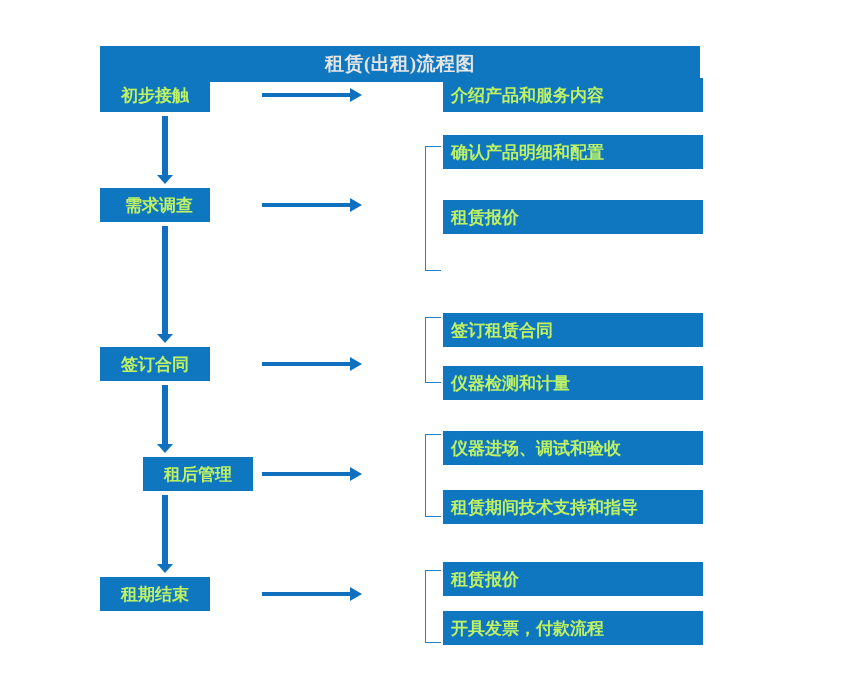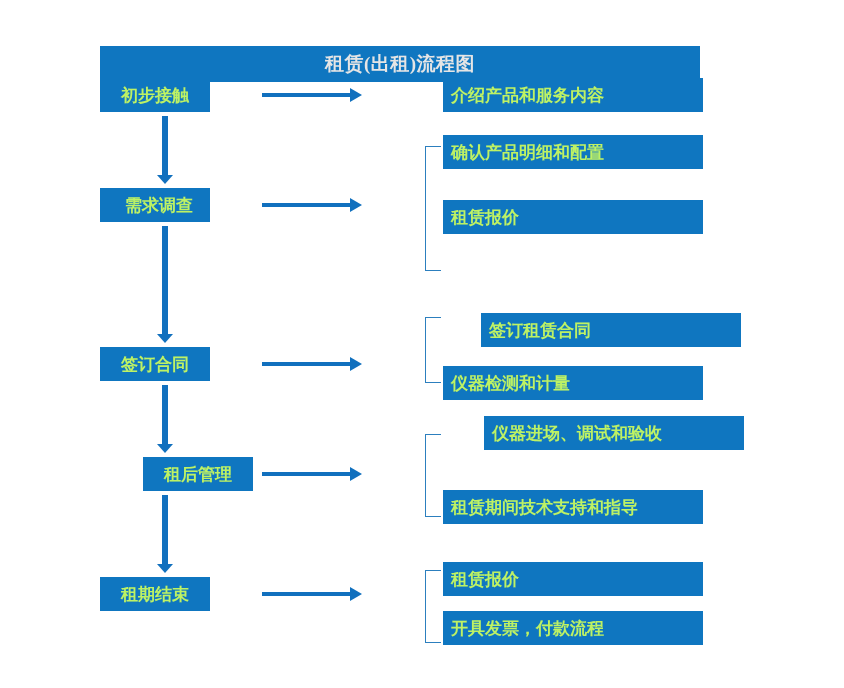--- a/index.html
+++ b/index.html
@@ -200,28 +200,28 @@
     <span>介绍产品和服务内容</span>
   </div>
 
   <div class="node task" style="top:135px;">
     <span>确认产品明细和配置</span>
   </div>
   <div class="node task" style="top:200px;">
     <span>租赁报价</span>
   </div>
 
-  <div class="node task" style="top:313px;margin-left:38px;">
+  <div class="node task" style="top:313px;">
     <span>签订租赁合同</span>
   </div>
   <div class="node task" style="top:366px;">
     <span>仪器检测和计量</span>
   </div>
 
-  <div class="node task" style="top:416px;margin-left:41px;">
+  <div class="node task" style="top:431px;">
     <span>仪器进场、调试和验收</span>
   </div>
   <div class="node task" style="top:490px;">
     <span>租赁期间技术支持和指导</span>
   </div>
 
   <div class="node task" style="top:562px;">
     <span>租赁报价</span>
   </div>
   <div class="node task" style="top:611px;">

